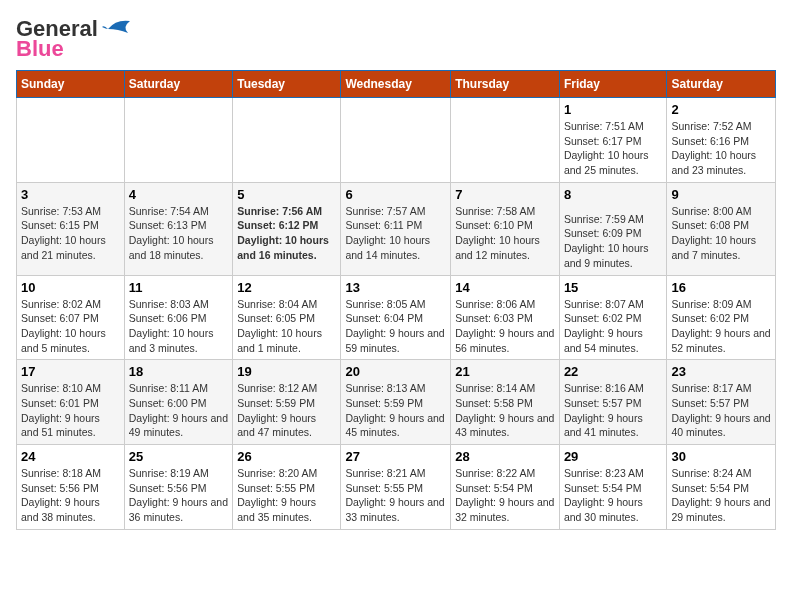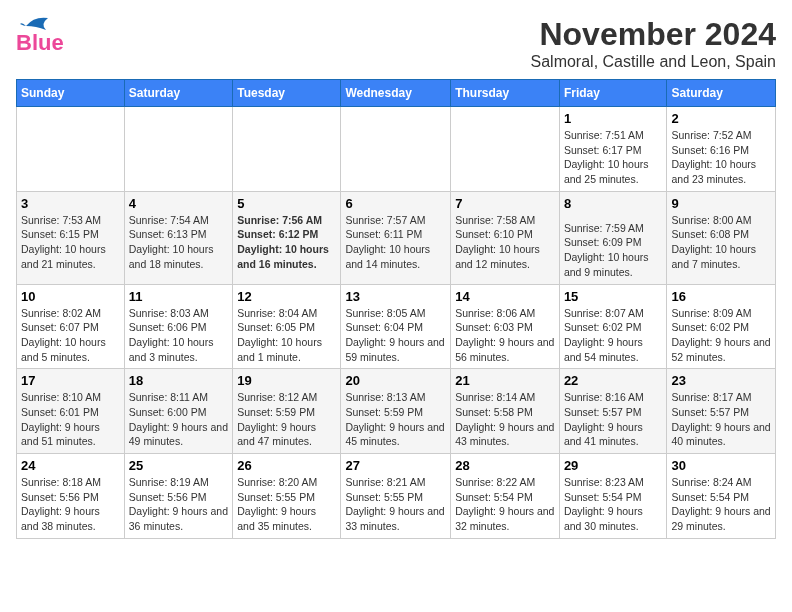--- a/index.html
+++ b/index.html
@@ -32,21 +32,21 @@
     .location {
       font-size: 16px;
       color: #333;
     }
     .calendar {
       width: 100%;
       border-collapse: collapse;
       font-size: 11px;
     }
     .calendar thead th {
-      background-color: #3b82f6;
+      background-color: #c2410c;
       color: #fff;
       padding: 6px 4px;
       text-align: left;
       font-size: 12px;
       border: 1px solid #1a6bb5;
     }
     .calendar tbody td {
       vertical-align: top;
       padding: 4px;
       border: 1px solid #ccc;
@@ -71,30 +71,27 @@
     .empty {
       background: #fff !important;
     }
   </style>
 </head>
 <body>
 
 <div class="header-area">
   <div class="logo">
     <div style="display:flex;align-items:center;">
+      <span style="font-size:22px;font-weight:bold;color:#333;">General</span>
       <svg width="32" height="20" viewBox="0 0 32 20" style="margin-left:2px;">
         <path d="M8,10 Q16,0 30,2 Q22,8 28,14 Q18,10 8,10Z" fill="#1a6bb5"></path>
         <path d="M8,10 Q4,6 2,8 Q6,10 8,10Z" fill="#1a6bb5"></path>
       </svg>
     </div>
     <span style="font-size:22px;font-weight:bold;color:#ec4899;margin-top:-6px;">Blue</span>
-  </div>
-  <div class="title-area">
-    <div class="month-title">November 2024</div>
-    <div class="location">Salmoral, Castille and Leon, Spain</div>
   </div>
 </div>
 
 <table class="calendar">
   <thead>
     <tr>
     <th>Sunday</th>
         <th>Saturday</th>
         <th>Tuesday</th>
         <th>Wednesday</th>

